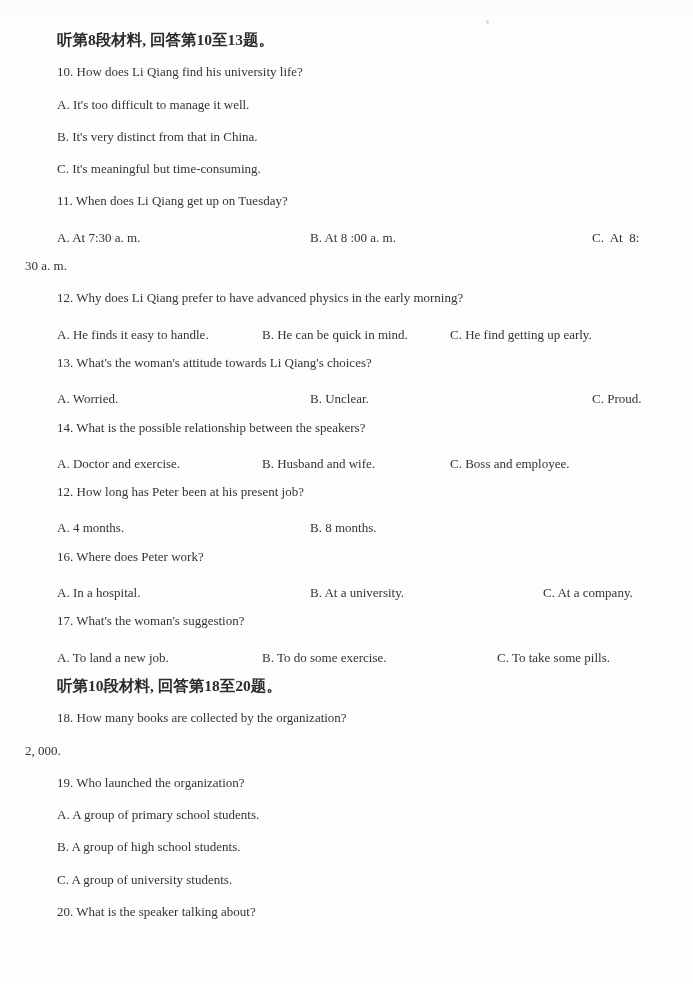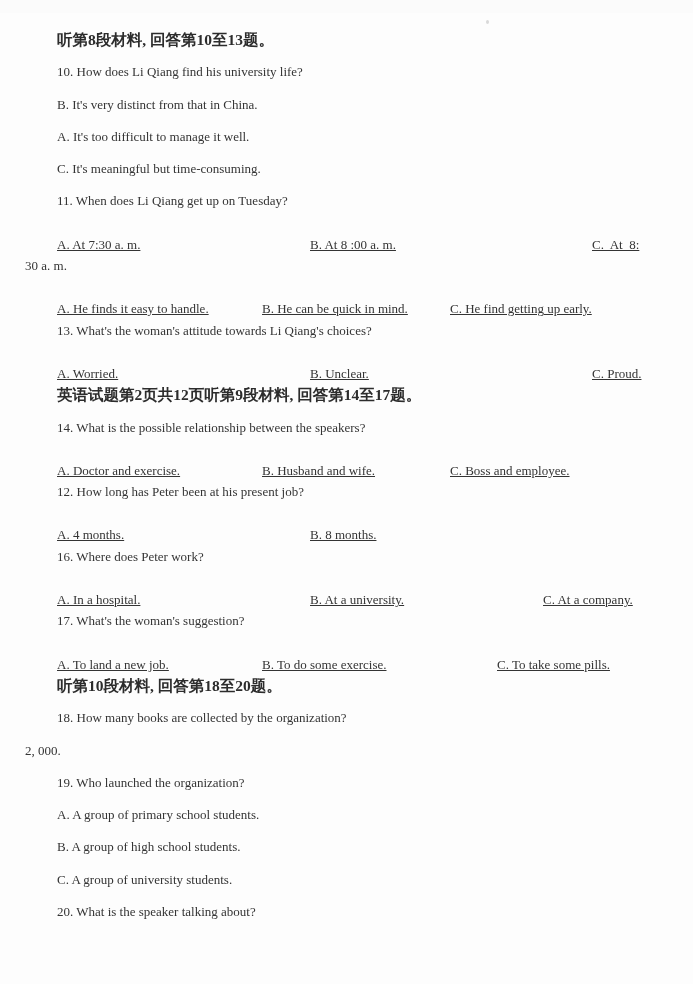--- a/index.html
+++ b/index.html
@@ -41,23 +41,22 @@
   }
   .continuation {
     margin-left: 0;
   }
   .options-row {
     position: relative;
     margin-left: 0;
   }
   .opt {
     position: absolute;
-    top: 11px;
+    top: 4px;
     white-space: pre;
-    text-decoration: underline;
   }
   
   .cols-a .opt-0 { left: 32px; }  .cols-a .opt-1 { left: 285px; } .cols-a .opt-2 { left: 567px; }
   .cols-b .opt-0 { left: 32px; }  .cols-b .opt-1 { left: 237px; } .cols-b .opt-2 { left: 425px; }
   .cols-c .opt-0 { left: 32px; }  .cols-c .opt-1 { left: 285px; } .cols-c .opt-2 { left: 518px; }
   .cols-d .opt-0 { left: 32px; }  .cols-d .opt-1 { left: 237px; } .cols-d .opt-2 { left: 472px; }
   .speck {
     position: absolute;
     left: 486px;
     top: 7px;
@@ -68,30 +67,30 @@
   }
 </style>
 </head>
 <body>
 
 <div class="page">
   <div class="speck"></div>
   <div class="doc">
       <div class="line cn-header">听第8段材料, 回答第10至13题。</div>
       <div class="line question">10. How does Li Qiang find his university life?</div>
+      <div class="line option-line">A. It's too difficult to manage it well.</div>
       <div class="line option-line">B. It's very distinct from that in China.</div>
-      <div class="line option-line">A. It's too difficult to manage it well.</div>
       <div class="line option-line">C. It's meaningful but time-consuming.</div>
       <div class="line question">11. When does Li Qiang get up on Tuesday?</div>
       <div class="line options-row cols-a"><span class="opt opt-0">A. At 7:30 a. m.</span><span class="opt opt-1">B. At 8 :00 a. m.</span><span class="opt opt-2">C.  At  8:</span></div>
       <div class="line continuation">30 a. m.</div>
+      <div class="line question">12. Why does Li Qiang prefer to have advanced physics in the early morning?</div>
       <div class="line options-row cols-b"><span class="opt opt-0">A. He finds it easy to handle.</span><span class="opt opt-1">B. He can be quick in mind.</span><span class="opt opt-2">C. He find getting up early.</span></div>
       <div class="line question">13. What's the woman's attitude towards Li Qiang's choices?</div>
       <div class="line options-row cols-a"><span class="opt opt-0">A. Worried.</span><span class="opt opt-1">B. Unclear.</span><span class="opt opt-2">C. Proud.</span></div>
-      <div class="line cn-header">英语试题第2页共12页听第9段材料, 回答第14至17题。</div>
       <div class="line question">14. What is the possible relationship between the speakers?</div>
       <div class="line options-row cols-b"><span class="opt opt-0">A. Doctor and exercise.</span><span class="opt opt-1">B. Husband and wife.</span><span class="opt opt-2">C. Boss and employee.</span></div>
       <div class="line question">12. How long has Peter been at his present job?</div>
       <div class="line options-row cols-c"><span class="opt opt-0">A. 4 months.</span><span class="opt opt-1">B. 8 months.</span></div>
       <div class="line question">16. Where does Peter work?</div>
       <div class="line options-row cols-c"><span class="opt opt-0">A. In a hospital.</span><span class="opt opt-1">B. At a university.</span><span class="opt opt-2">C. At a company.</span></div>
       <div class="line question">17. What's the woman's suggestion?</div>
       <div class="line options-row cols-d"><span class="opt opt-0">A. To land a new job.</span><span class="opt opt-1">B. To do some exercise.</span><span class="opt opt-2">C. To take some pills.</span></div>
       <div class="line cn-header">听第10段材料, 回答第18至20题。</div>
       <div class="line question">18. How many books are collected by the organization?</div>

